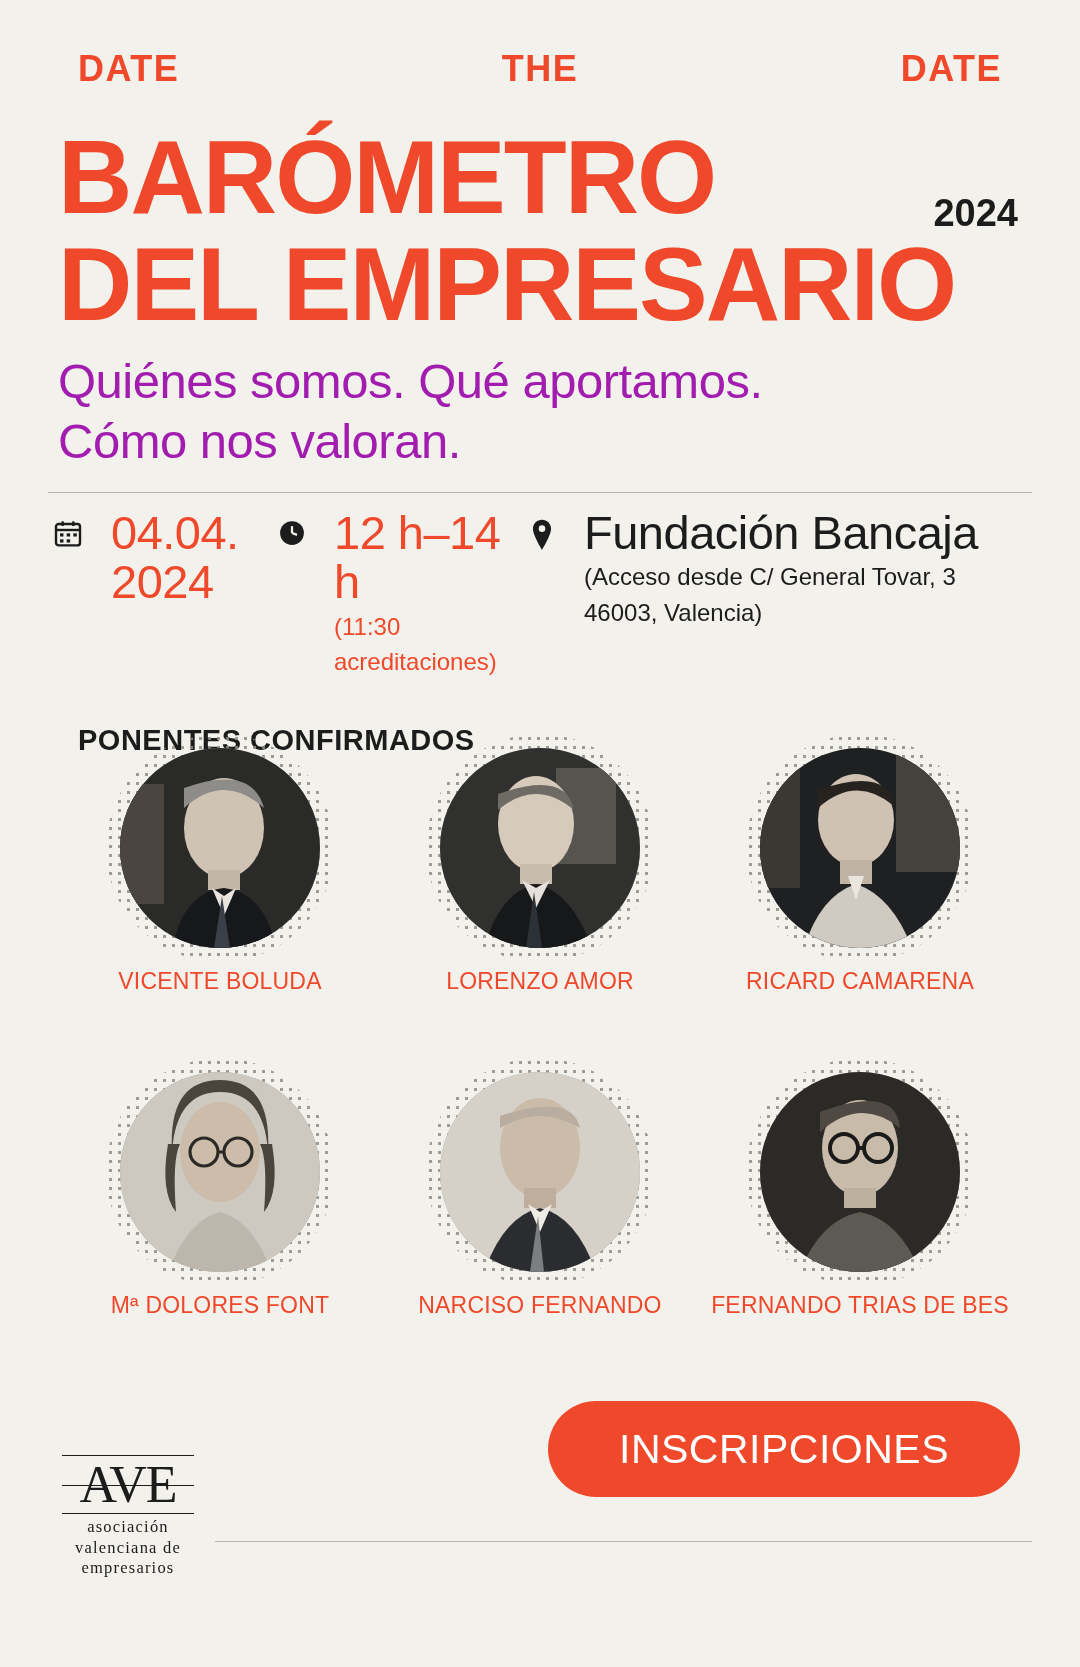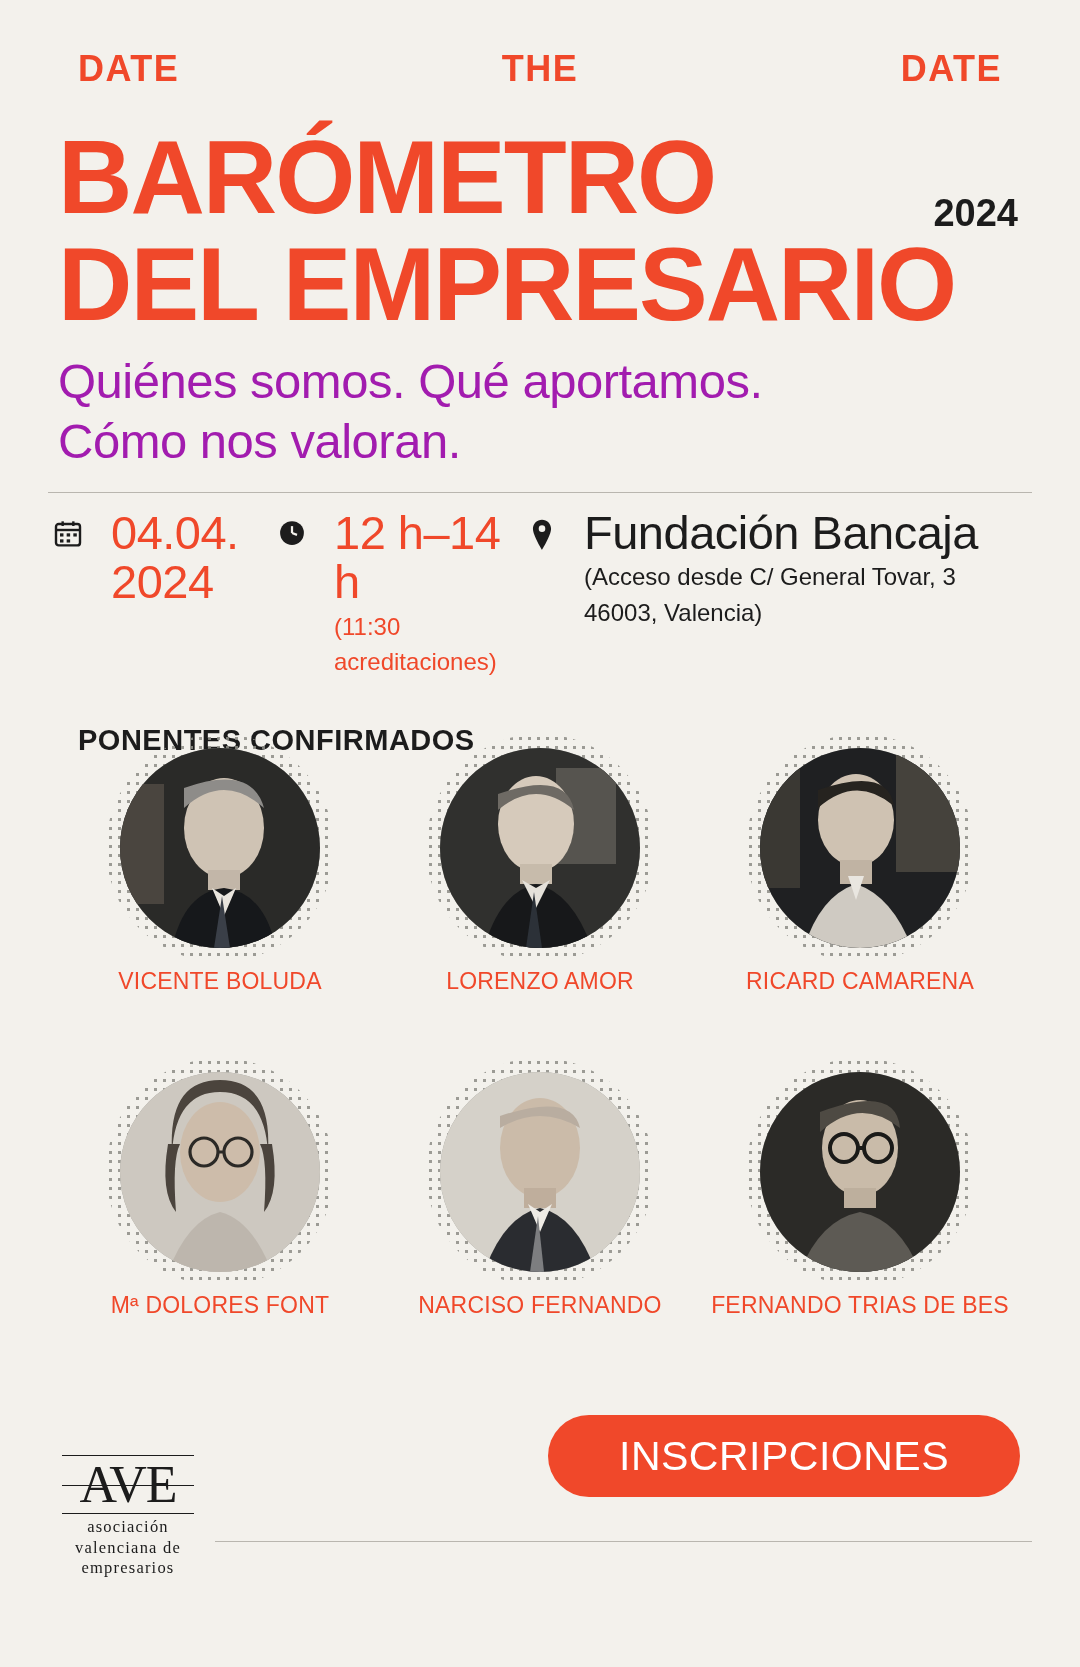--- a/index.html
+++ b/index.html
@@ -210,21 +210,21 @@
     line-height: 1.25;
     letter-spacing: 1.2px;
     border-top: 1.5px solid #1c1c1c;
     padding-top: 3px;
   }
   .cta {
     position: absolute;
     right: 60px;
     bottom: 170px;
     width: 472px;
-    height: 82px;
+    height: 96px;
     border-radius: 60px;
     background: #f0482a;
     color: #ffffff;
     font-size: 41px;
     font-weight: 500;
     letter-spacing: 0.5px;
     display: flex;
     align-items: center;
     justify-content: center;
     border: none;

